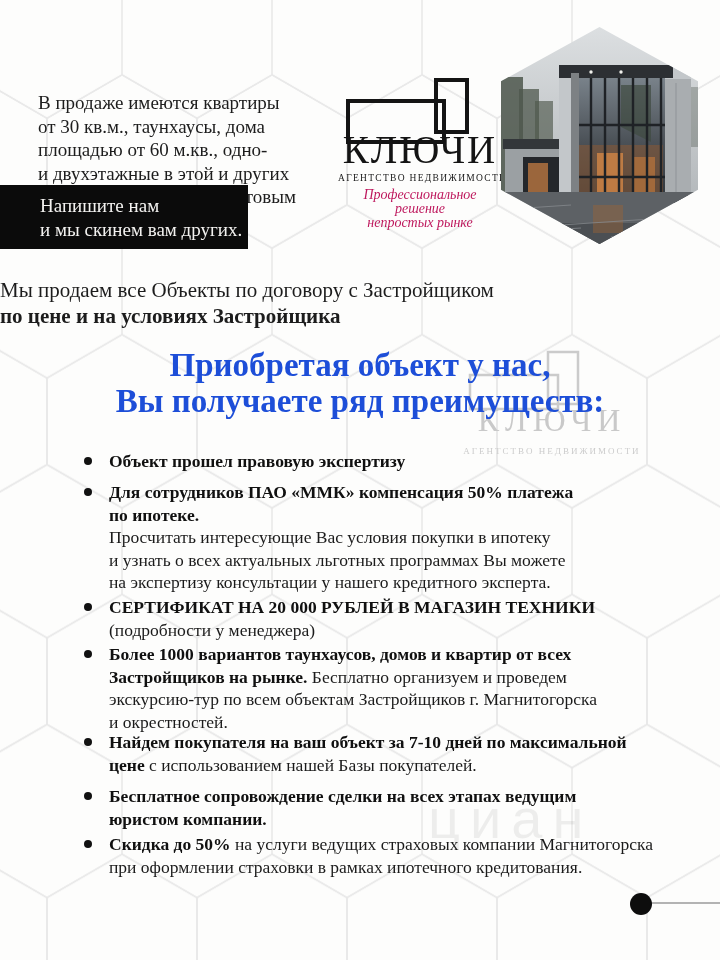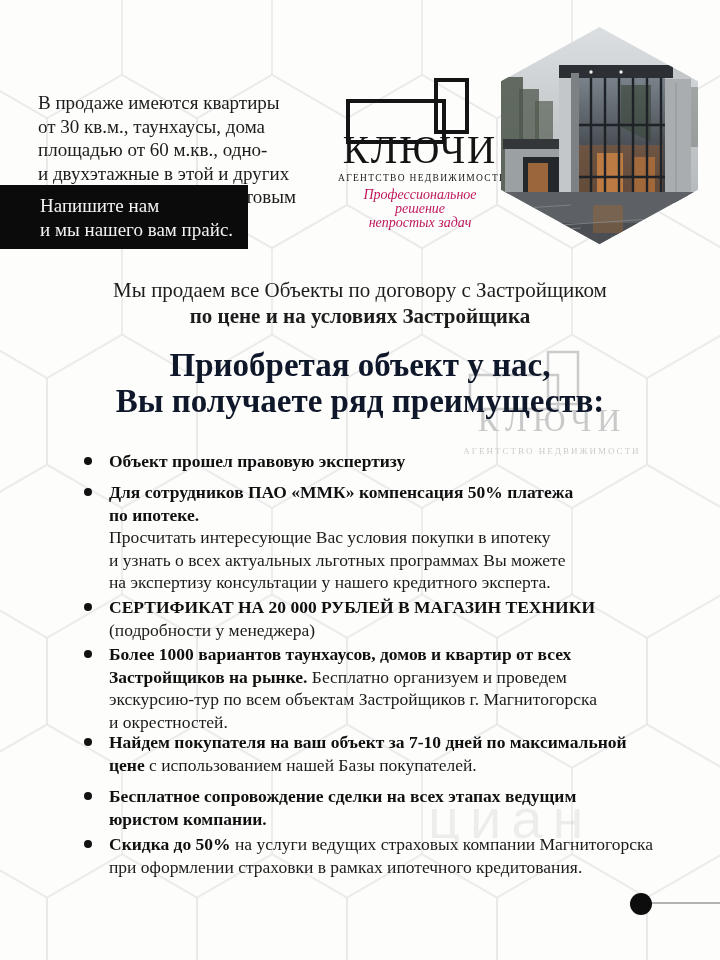--- a/index.html
+++ b/index.html
@@ -18,26 +18,26 @@
        background:#0b0b0b;color:#f3f2f0;font-size:19px;line-height:24px;
        padding:9px 0 0 40px;box-sizing:border-box;}
   
   .logo{position:absolute;left:338px;top:56px;width:164px;z-index:3;text-align:center;color:#111;}
   .logo .agency{font-size:9.5px;letter-spacing:1.3px;margin-top:1px;white-space:nowrap;color:#181818;}
   .logo .tagline{font-style:italic;font-size:14px;line-height:14px;margin-top:5px;color:#be185d;}
   
   .house{position:absolute;left:501px;top:27px;width:197px;height:217px;z-index:3;
          clip-path:polygon(50% 0%,100% 25%,100% 75%,50% 100%,0% 75%,0% 25%);}
   
-  .offer{position:absolute;left:0;width:720px;text-align:center;z-index:3;font-size:21px;line-height:26px;}
+  .offer{position:absolute;left:0;width:720px;z-index:3;font-size:21px;line-height:26px;}
   .offer.l1{top:277px;}
   .offer.l2{top:303px;font-weight:700;}
   
   .heading{position:absolute;left:0;top:347px;width:720px;text-align:center;z-index:3;
-           font-size:33px;line-height:36px;font-weight:700;color:#0f172a;}
+           font-size:33px;line-height:36px;font-weight:700;color:#1d4ed8;}
   
   .wm-logo{position:absolute;left:462px;top:330px;width:180px;z-index:1;text-align:center;color:#c9c9c9;}
   .wm-logo .agency{font-size:9px;letter-spacing:2px;color:#cccccc;white-space:nowrap;margin-top:0;}
   
   ul.benefits{position:absolute;inset:0;margin:0;padding:8px;list-style:none;z-index:3;}
   ul.benefits li{position:absolute;left:84px;padding-left:25px;font-size:17.5px;line-height:22.5px;color:#1b1b1b;}
   ul.benefits li::before{content:"";position:absolute;left:0;top:7px;width:8px;height:8px;border-radius:50%;background:#111;}
   ul.benefits li:nth-child(1){top:450px;}
   ul.benefits li:nth-child(2){top:481px;}
   ul.benefits li:nth-child(3){top:586px;margin-top:10px;}
@@ -77,33 +77,33 @@
   <div>В продаже имеются квартиры</div>
   <div>от 30 кв.м., таунхаусы, дома</div>
   <div>площадью от 60 м.кв., одно-</div>
   <div>и двухэтажные в этой и других</div>
   <div>локациях, с отделкой и готовым</div>
   <div>ремонтом.</div>
 </div>
 
 <div class="cta">
   <div>Напишите нам</div>
-  <div>и мы нашего вам прайс.</div>
+  <div>и мы скинем вам других.</div>
 </div>
 
 <div class="logo">
   <svg width="164" height="112" viewBox="0 0 164 112" aria-hidden="true">
     <rect x="10" y="45" width="96" height="41" fill="none" stroke="#141414" stroke-width="4"></rect>
     <rect x="98" y="24" width="31" height="52" fill="none" stroke="#141414" stroke-width="4"></rect>
     <text x="82" y="107" text-anchor="middle" font-family="Liberation Serif, DejaVu Serif, serif" font-size="39" letter-spacing="2" fill="#141414">КЛЮЧИ</text>
   </svg>
   <div class="agency">АГЕНТСТВО НЕДВИЖИМОСТИ</div>
   <div class="tagline">
     <div>Профессиональное решение</div>
-    <div>непростых задач</div>
+    <div>непростых рынке</div>
   </div>
 </div>
 
 <div class="house">
   <svg width="197" height="217" viewBox="0 0 197 217" aria-hidden="true">
     <defs>
       <linearGradient id="sky" x1="0" y1="0" x2="0" y2="1">
         <stop offset="0" stop-color="#dcdfe1"></stop>
           <stop offset="1" stop-color="#a9aeb1"></stop>
       </linearGradient>

